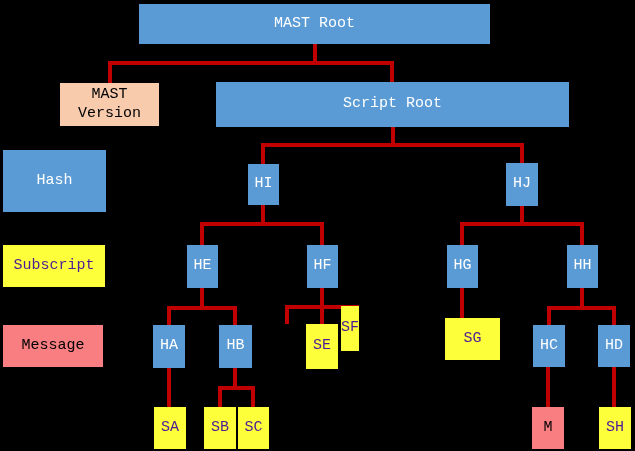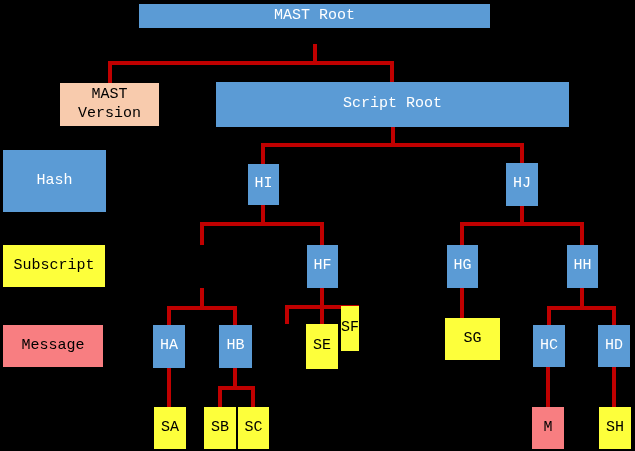--- a/index.html
+++ b/index.html
@@ -6,21 +6,21 @@
   html,body { margin:0; padding:0; background:#000; }
   .canvas {
     position:relative; width:635px; height:451px; background:#000000;
     font-family:"Liberation Mono","DejaVu Sans Mono",monospace; overflow:hidden;
   }
   .node {
     position:absolute; display:flex; align-items:center; justify-content:center;
     text-align:center; font-size:15px; line-height:1.25; white-space:pre-wrap;
   }
   .c-blue   { background:#5b9bd5; color:#ffffff; }
-  .c-yellow { background:#fdff3b; color:#000000; }
+  .c-yellow { background:#fdff3b; color:#4c1d95; }
   .c-pink   { background:#f87e81; color:#000000; }
   .c-peach  { background:#f8cbad; color:#000000; }
   .edge { position:absolute; background:#c00000; }
 </style>
 </head>
 <body>
 
 <div class="canvas">
 
   <div class="edge" style="left:313px;top:44px;width:4px;height:21px"></div>
@@ -64,29 +64,30 @@
 
   <div class="edge" style="left:233px;top:368px;width:4px;height:22px"></div>
   <div class="edge" style="left:218px;top:386px;width:37px;height:4px"></div>
   <div class="edge" style="left:218px;top:386px;width:4px;height:21px"></div>
   <div class="edge" style="left:251px;top:386px;width:4px;height:21px"></div>
 
   <div class="edge" style="left:546px;top:367px;width:4px;height:40px"></div>
 
   <div class="edge" style="left:612px;top:367px;width:4px;height:40px"></div>
 
-  <div class="node c-blue" style="left:139px;top:4px;width:351px;height:24px">MAST Root</div>
+  <div class="node c-blue" style="left:139px;top:4px;width:351px;height:40px">MAST Root</div>
   <div class="node c-peach" style="left:60px;top:83px;width:99px;height:43px">MAST Version</div>
   <div class="node c-blue" style="left:216px;top:82px;width:353px;height:45px">Script Root</div>
 
   <div class="node c-blue" style="left:3px;top:150px;width:103px;height:62px">Hash</div>
   <div class="node c-blue" style="left:248px;top:164px;width:31px;height:41px">HI</div>
   <div class="node c-blue" style="left:506px;top:163px;width:32px;height:43px">HJ</div>
 
   <div class="node c-yellow" style="left:3px;top:245px;width:102px;height:42px">Subscript</div>
+  <div class="node c-blue" style="left:187px;top:245px;width:31px;height:43px">HE</div>
   <div class="node c-blue" style="left:307px;top:245px;width:31px;height:43px">HF</div>
   <div class="node c-blue" style="left:447px;top:245px;width:31px;height:43px">HG</div>
   <div class="node c-blue" style="left:567px;top:245px;width:31px;height:43px">HH</div>
 
   <div class="node c-pink" style="left:3px;top:325px;width:100px;height:42px">Message</div>
   <div class="node c-blue" style="left:153px;top:325px;width:32px;height:43px">HA</div>
   <div class="node c-blue" style="left:219px;top:325px;width:33px;height:43px">HB</div>
   <div class="node c-yellow" style="left:306px;top:324px;width:32px;height:45px">SE</div>
   <div class="node c-yellow" style="left:341px;top:306px;width:18px;height:45px">SF</div>
   <div class="node c-yellow" style="left:445px;top:318px;width:55px;height:42px">SG</div>

